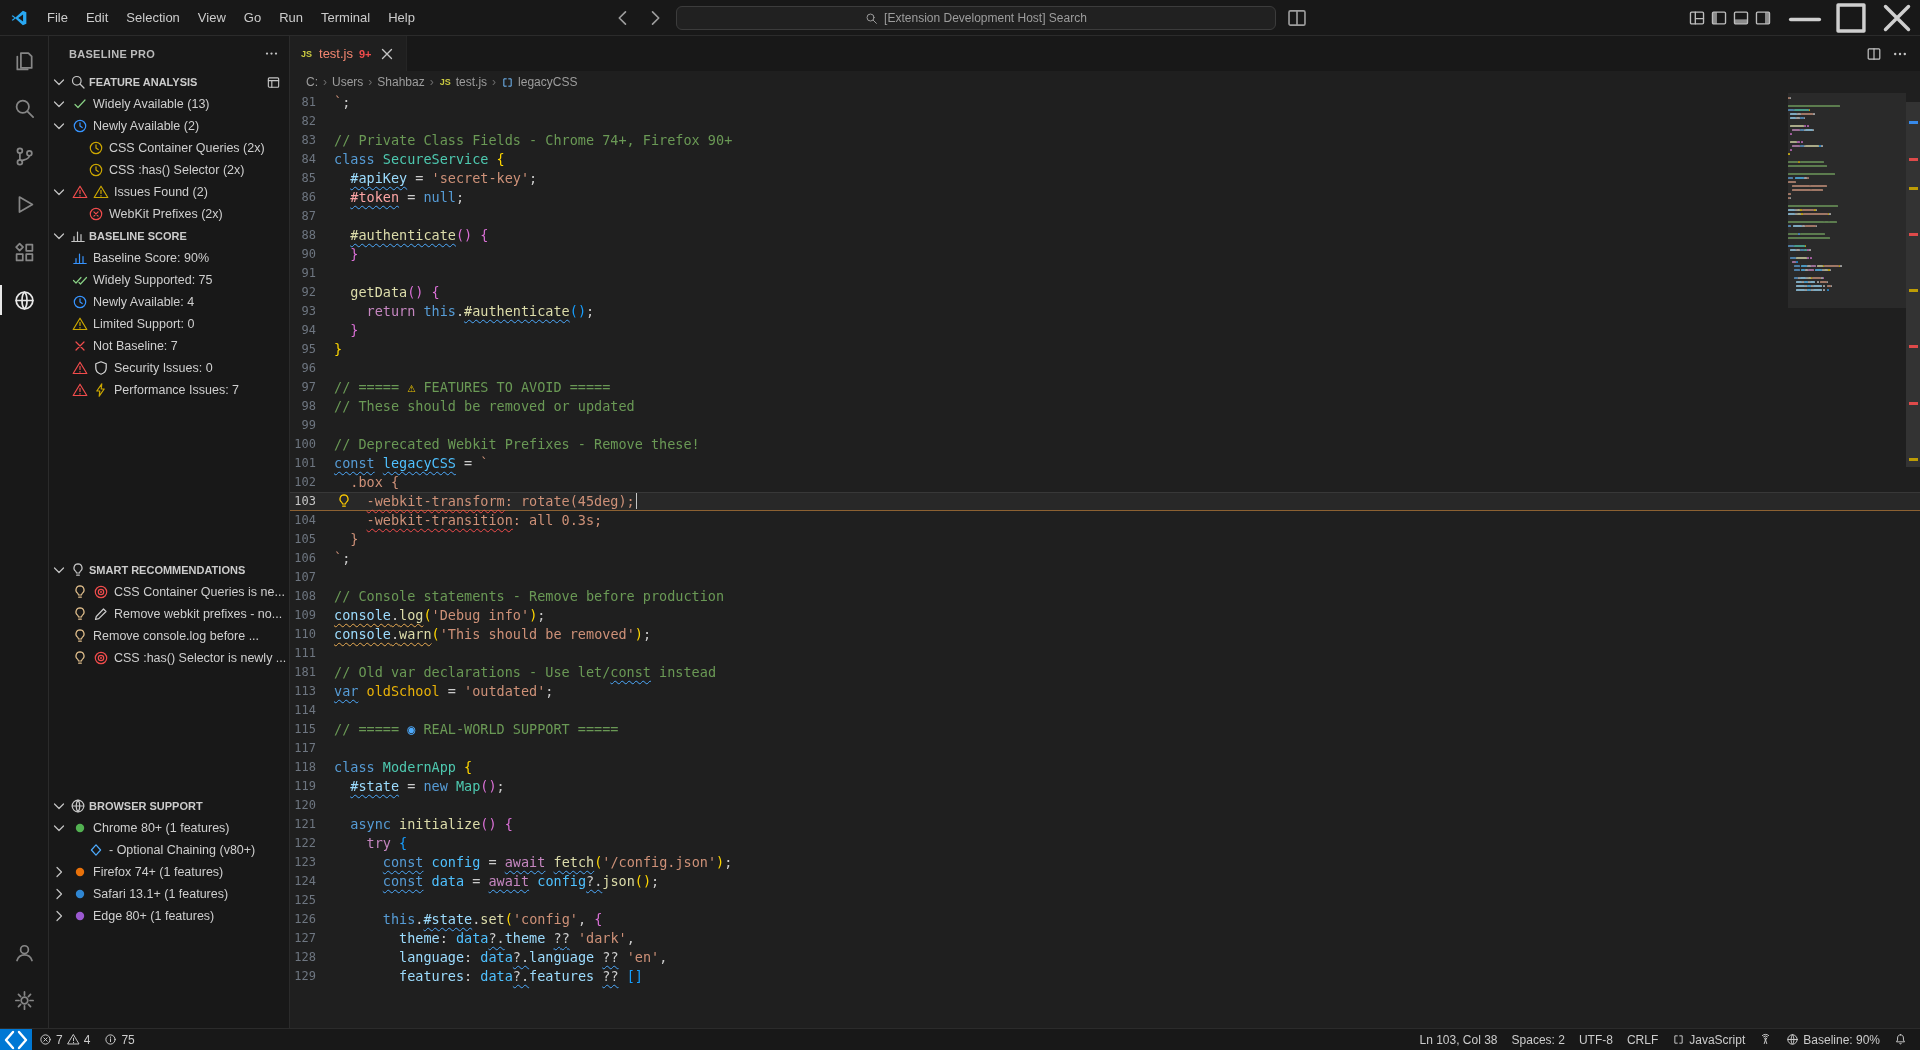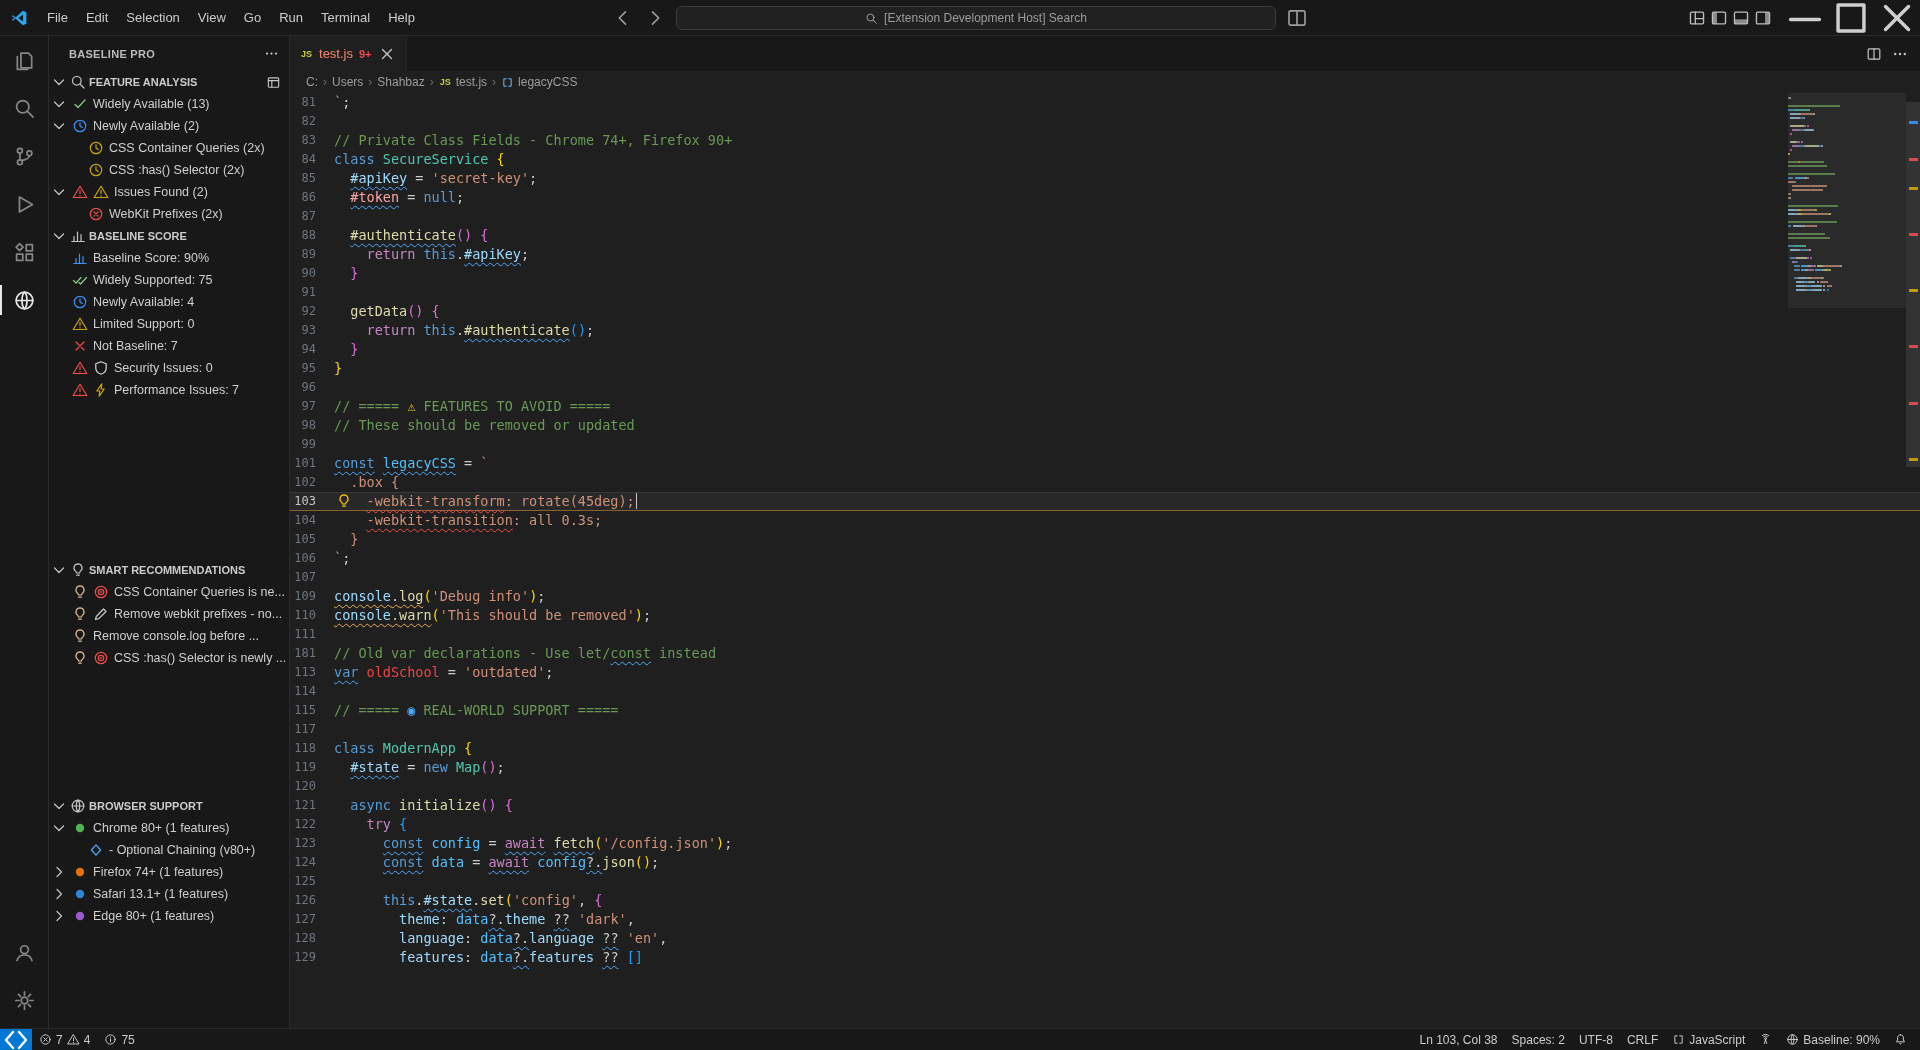--- a/index.html
+++ b/index.html
@@ -685,24 +685,20 @@
             </div>
             <div class="row">
               <span class="ln">87</span>
               <span class="codetext"></span>
             </div>
             <div class="row">
               <span class="ln">88</span>
               <span class="codetext"><span style="color:#CCCCCC">  </span><span style="color:#DCDCAA;text-decoration:underline wavy #4daafc;text-decoration-thickness:1px;text-underline-offset:3px">#authenticate</span><span style="color:#DA70D6">()</span><span style="color:#CCCCCC"> </span><span style="color:#DA70D6">{</span></span>
             </div>
             <div class="row">
-              <span class="ln">89</span>
-              <span class="codetext"><span style="color:#CCCCCC">    </span><span style="color:#C586C0">return </span><span style="color:#569CD6">this</span><span style="color:#CCCCCC">.</span><span style="color:#9CDCFE;text-decoration:underline wavy #4daafc;text-decoration-thickness:1px;text-underline-offset:3px">#apiKey</span><span style="color:#CCCCCC">;</span></span>
-            </div>
-            <div class="row">
               <span class="ln">90</span>
               <span class="codetext"><span style="color:#CCCCCC">  </span><span style="color:#DA70D6">}</span></span>
             </div>
             <div class="row">
               <span class="ln">91</span>
               <span class="codetext"></span>
             </div>
             <div class="row">
               <span class="ln">92</span>
               <span class="codetext"><span style="color:#CCCCCC">  </span><span style="color:#DCDCAA">getData</span><span style="color:#DA70D6">()</span><span style="color:#CCCCCC"> </span><span style="color:#DA70D6">{</span></span>
@@ -727,20 +723,24 @@
               <span class="ln">97</span>
               <span class="codetext"><span style="color:#6A9955">// ===== </span><span style="color:#e7c000">⚠ </span><span style="color:#6A9955">FEATURES TO AVOID =====</span></span>
             </div>
             <div class="row">
               <span class="ln">98</span>
               <span class="codetext"><span style="color:#6A9955">// These should be removed or updated</span></span>
             </div>
             <div class="row">
               <span class="ln">99</span>
               <span class="codetext"></span>
+            </div>
+            <div class="row">
+              <span class="ln">100</span>
+              <span class="codetext"><span style="color:#6A9955">// Deprecated Webkit Prefixes - Remove these!</span></span>
             </div>
             <div class="row">
               <span class="ln">101</span>
               <span class="codetext"><span style="color:#569CD6;text-decoration:underline wavy #4daafc;text-decoration-thickness:1px;text-underline-offset:3px">const</span><span style="color:#CCCCCC"> </span><span style="color:#4FC1FF;text-decoration:underline wavy #4daafc;text-decoration-thickness:1px;text-underline-offset:3px">legacyCSS</span><span style="color:#CCCCCC"> = </span><span style="color:#CE9178">`</span></span>
             </div>
             <div class="row">
               <span class="ln">102</span>
               <span class="codetext"><span style="color:#CE9178">  .box {</span></span>
             </div>
             <div class="row current">
@@ -760,38 +760,42 @@
             </div>
             <div class="row">
               <span class="ln">106</span>
               <span class="codetext"><span style="color:#CE9178">`</span><span style="color:#CCCCCC">;</span></span>
             </div>
             <div class="row">
               <span class="ln">107</span>
               <span class="codetext"></span>
             </div>
             <div class="row">
+              <span class="ln">108</span>
+              <span class="codetext"><span style="color:#6A9955">// Console statements - Remove before production</span></span>
+            </div>
+            <div class="row">
               <span class="ln">109</span>
               <span class="codetext"><span style="color:#9CDCFE;text-decoration:underline wavy #e8ab53;text-decoration-thickness:1px;text-underline-offset:3px">console</span><span style="color:#CCCCCC;text-decoration:underline wavy #e8ab53;text-decoration-thickness:1px;text-underline-offset:3px">.</span><span style="color:#DCDCAA;text-decoration:underline wavy #e8ab53;text-decoration-thickness:1px;text-underline-offset:3px">log</span><span style="color:#FFD700">(</span><span style="color:#CE9178">'Debug info'</span><span style="color:#FFD700">)</span><span style="color:#CCCCCC">;</span></span>
             </div>
             <div class="row">
               <span class="ln">110</span>
               <span class="codetext"><span style="color:#9CDCFE;text-decoration:underline wavy #e8ab53;text-decoration-thickness:1px;text-underline-offset:3px">console</span><span style="color:#CCCCCC;text-decoration:underline wavy #e8ab53;text-decoration-thickness:1px;text-underline-offset:3px">.</span><span style="color:#DCDCAA;text-decoration:underline wavy #e8ab53;text-decoration-thickness:1px;text-underline-offset:3px">warn</span><span style="color:#FFD700">(</span><span style="color:#CE9178">'This should be removed'</span><span style="color:#FFD700">)</span><span style="color:#CCCCCC">;</span></span>
             </div>
             <div class="row">
               <span class="ln">111</span>
               <span class="codetext"></span>
             </div>
             <div class="row">
               <span class="ln">181</span>
               <span class="codetext"><span style="color:#6A9955">// Old var declarations - Use let/</span><span style="color:#6A9955;text-decoration:underline wavy #4daafc;text-decoration-thickness:1px;text-underline-offset:3px">const</span><span style="color:#6A9955"> instead</span></span>
             </div>
             <div class="row">
               <span class="ln">113</span>
-              <span class="codetext"><span style="color:#569CD6;text-decoration:underline wavy #4daafc;text-decoration-thickness:1px;text-underline-offset:3px">var</span><span style="color:#CCCCCC"> </span><span style="color:#ef4444">oldSchool</span><span style="color:#CCCCCC"> = </span><span style="color:#CE9178">'outdated'</span><span style="color:#CCCCCC">;</span></span>
+              <span class="codetext"><span style="color:#569CD6;text-decoration:underline wavy #4daafc;text-decoration-thickness:1px;text-underline-offset:3px">var</span><span style="color:#CCCCCC"> </span><span style="color:#eab308">oldSchool</span><span style="color:#CCCCCC"> = </span><span style="color:#CE9178">'outdated'</span><span style="color:#CCCCCC">;</span></span>
             </div>
             <div class="row">
               <span class="ln">114</span>
               <span class="codetext"></span>
             </div>
             <div class="row">
               <span class="ln">115</span>
               <span class="codetext"><span style="color:#6A9955">// ===== </span><span style="color:#4daafc">◉ </span><span style="color:#6A9955">REAL-WORLD SUPPORT =====</span></span>
             </div>
             <div class="row">

